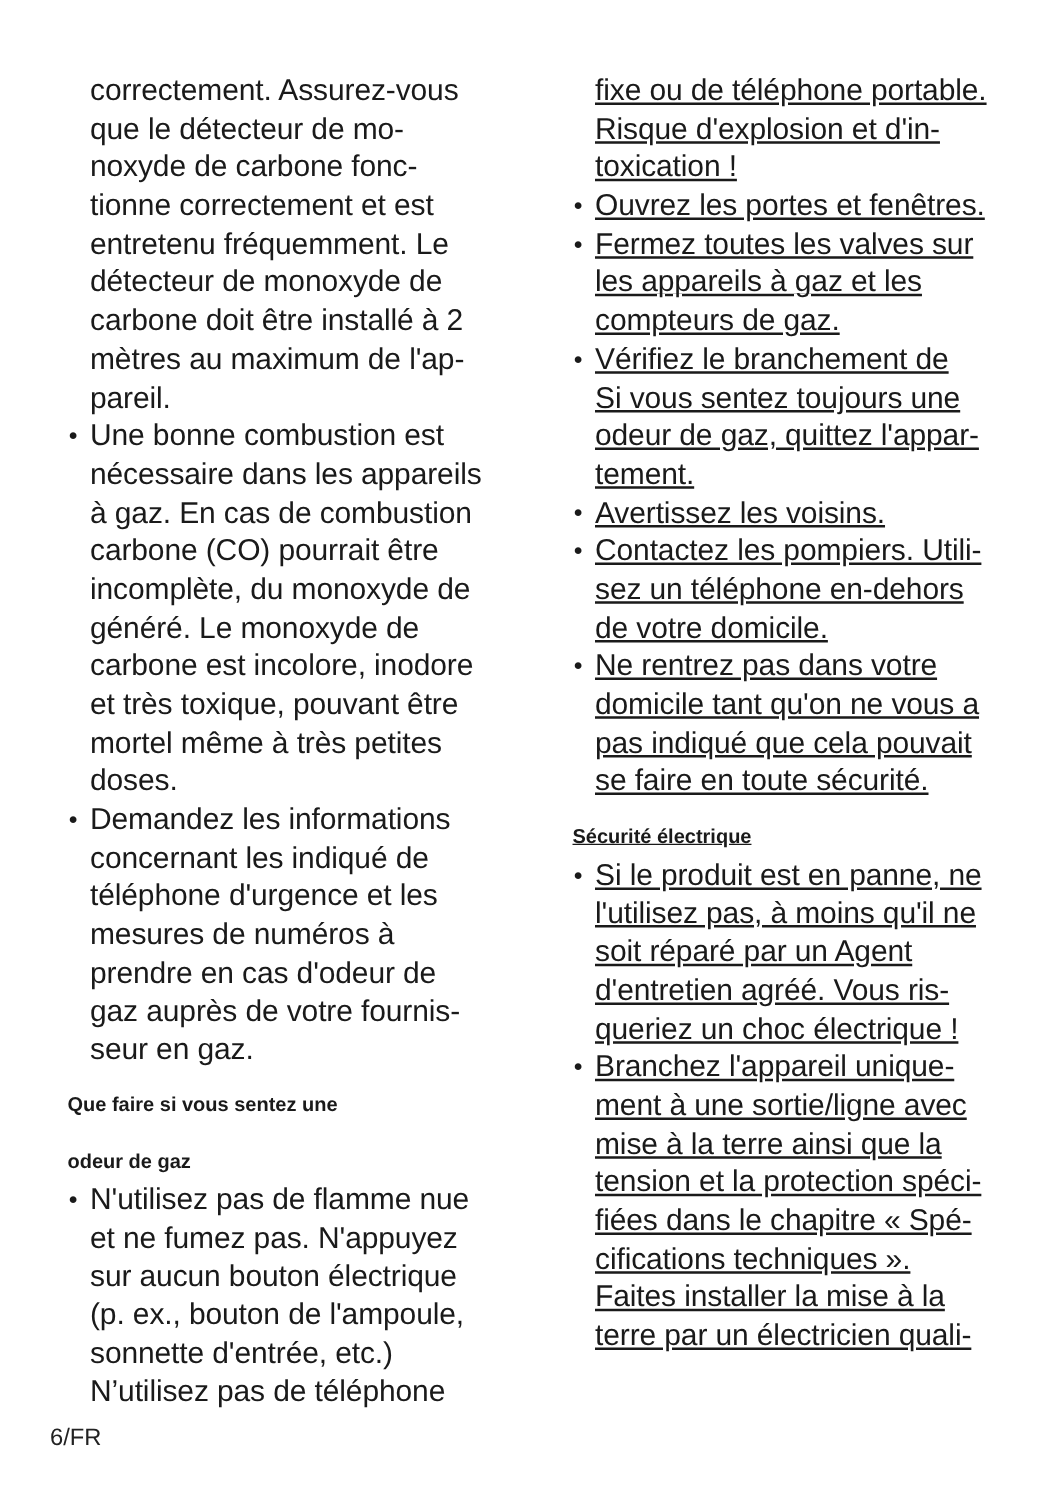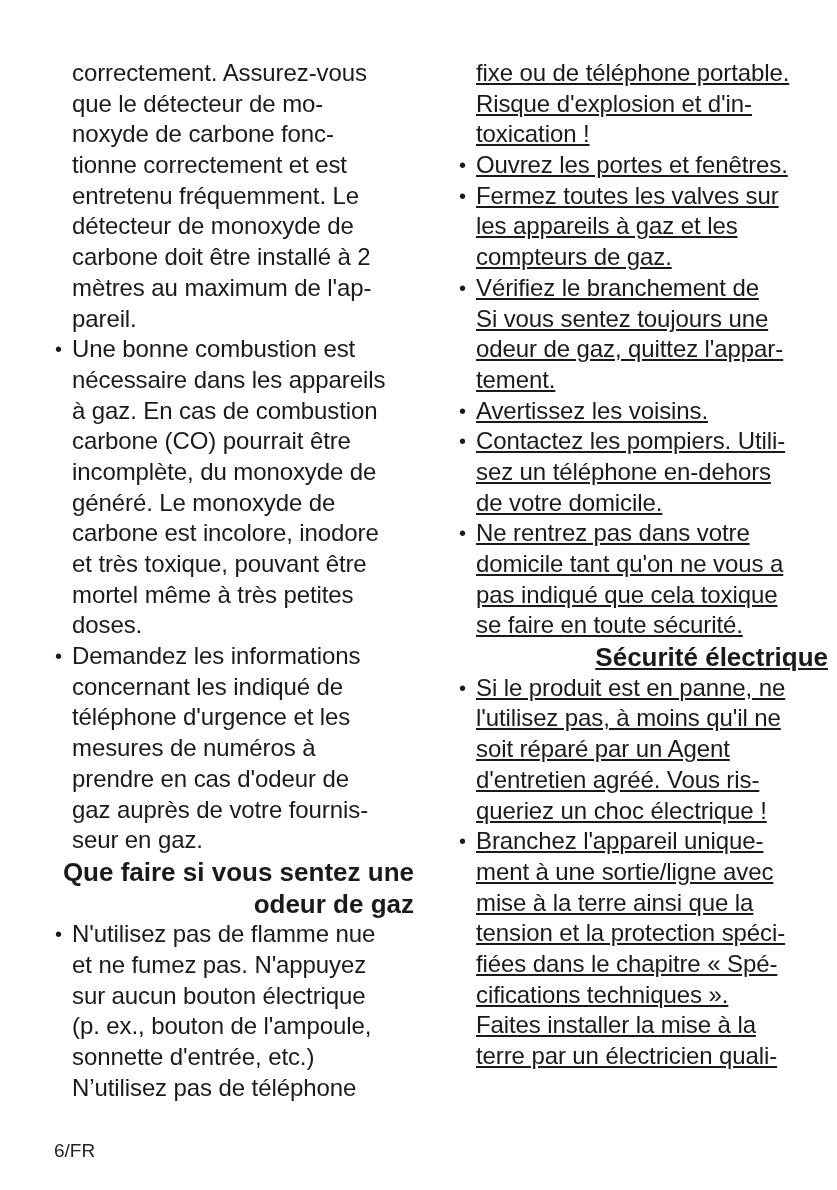--- a/index.html
+++ b/index.html
@@ -31,30 +31,29 @@
     .indent { padding-left: 18px; }
     .bullet-line { position: relative; padding-left: 18px; }
     .bullet {
       position: absolute;
       left: 1px;
       top: 0;
       font-size: 20px;
     }
     .heading {
       font-weight: bold;
-      font-size: 26px;
+      font-size: 16px;
       line-height: 30.7px;
       height: 30.7px;
       white-space: nowrap;
-      margin-top: 1px;
-      text-align: right;
+      margin-top: 14px;
     }
     .page-number {
       position: absolute;
-      left: 54px;
+      left: 40px;
       top: 1140px;
       font-size: 19px;
       color: #222;
     }
   </style>
 </head>
 <body>
 
 <div class="column col-left">
     <div>
@@ -126,21 +125,21 @@
       <div class="line bullet-line"><span class="bullet">•</span><span>Avertissez les voisins.</span></div>
     </div>
     <div>
       <div class="line bullet-line"><span class="bullet">•</span><span>Contactez les pompiers. Utili-</span></div>
       <div class="line indent">sez un téléphone en-dehors</div>
       <div class="line indent">de votre domicile.</div>
     </div>
     <div>
       <div class="line bullet-line"><span class="bullet">•</span><span>Ne rentrez pas dans votre</span></div>
       <div class="line indent">domicile tant qu'on ne vous a</div>
-      <div class="line indent">pas indiqué que cela toxique</div>
+      <div class="line indent">pas indiqué que cela pouvait</div>
       <div class="line indent">se faire en toute sécurité.</div>
     </div>
     <div>
       <div class="heading">Sécurité électrique</div>
     </div>
     <div>
       <div class="line bullet-line"><span class="bullet">•</span><span>Si le produit est en panne, ne</span></div>
       <div class="line indent">l'utilisez pas, à moins qu'il ne</div>
       <div class="line indent">soit réparé par un Agent</div>
       <div class="line indent">d'entretien agréé. Vous ris-</div>

